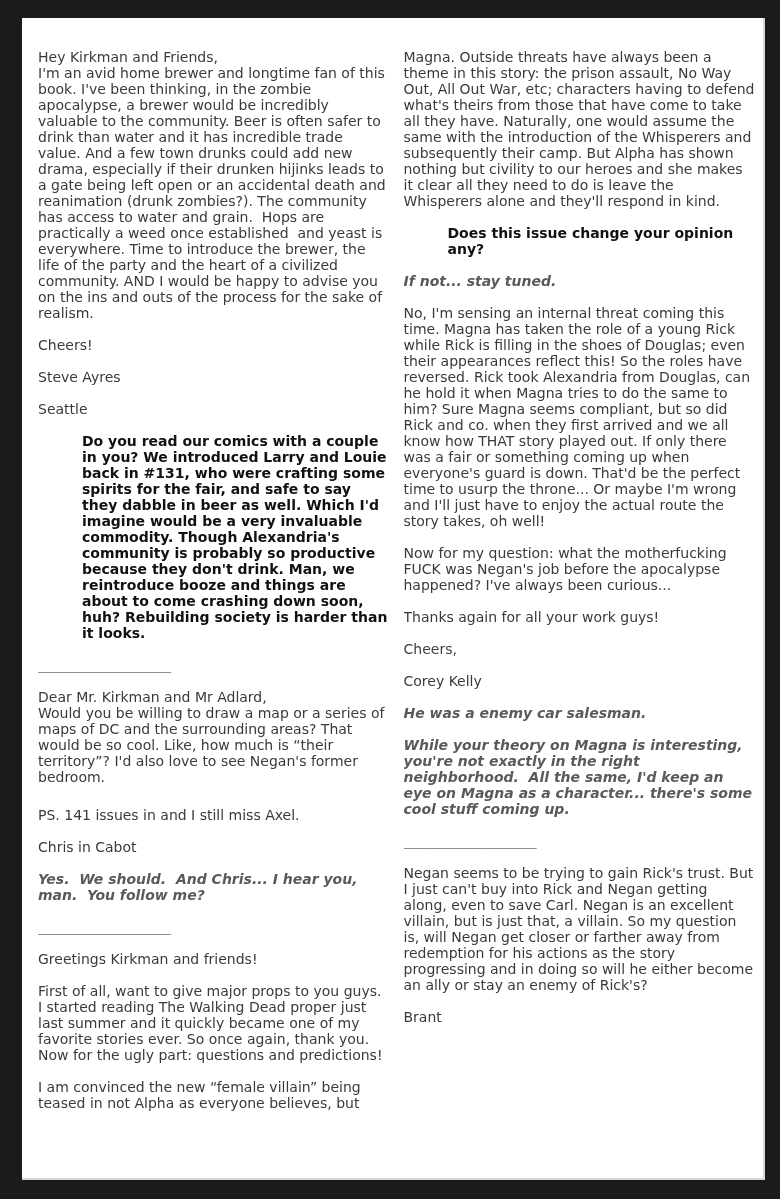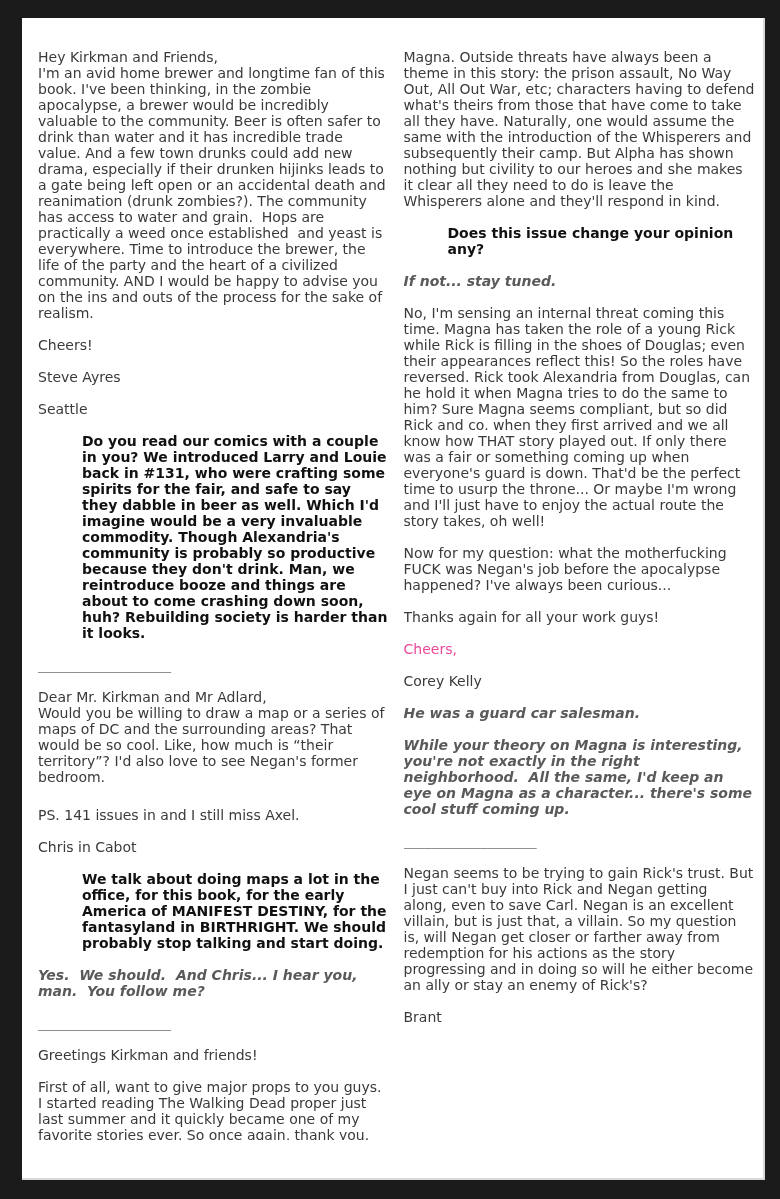--- a/index.html
+++ b/index.html
@@ -76,36 +76,35 @@
 I'm an avid home brewer and longtime fan of this book. I've been thinking, in the zombie apocalypse, a brewer would be incredibly valuable to the community. Beer is often safer to drink than water and it has incredible trade value. And a few town drunks could add new drama, especially if their drunken hijinks leads to a gate being left open or an accidental death and reanimation (drunk zombies?). The community has access to water and grain.  Hops are practically a weed once established  and yeast is everywhere. Time to introduce the brewer, the life of the party and the heart of a civilized community. AND I would be happy to advise you on the ins and outs of the process for the sake of realism.</div>
         <div class="block letter" style="color: rgb(58, 58, 58);">Cheers!</div>
         <div class="block letter" style="color: rgb(58, 58, 58);">Steve Ayres</div>
         <div class="block letter" style="color: rgb(58, 58, 58);">Seattle</div>
         <div class="block response" style="color: rgb(17, 17, 17);">Do you read our comics with a couple in you? We introduced Larry and Louie back in #131, who were crafting some spirits for the fair, and safe to say they dabble in beer as well. Which I'd imagine would be a very invaluable commodity. Though Alexandria's community is probably so productive because they don't drink. Man, we reintroduce booze and things are about to come crashing down soon, huh? Rebuilding society is harder than it looks.</div>
         <div class="block divider" style="color: rgb(143, 143, 143);">___________________</div>
         <div class="block letter" style="color: rgb(58, 58, 58);">Dear Mr. Kirkman and Mr Adlard,
 Would you be willing to draw a map or a series of maps of DC and the surrounding areas? That would be so cool. Like, how much is “their territory”? I'd also love to see Negan's former bedroom.</div>
         <div class="block letter" style="color: rgb(58, 58, 58); margin-top: 22px;">PS. 141 issues in and I still miss Axel.</div>
         <div class="block letter" style="color: rgb(58, 58, 58);">Chris in Cabot</div>
-        <div class="block response" style="color: rgb(17, 17, 17);">We talk about doing maps a lot in the office, for this book, for the early America of MANIFEST DESTINY, for the fantasyland in BIRTHRIGHT. We should probably stop talking and start doing.</div>
         <div class="block aside" style="color: rgb(90, 90, 90);">Yes.  We should.  And Chris... I hear you, man.  You follow me?</div>
         <div class="block divider" style="color: rgb(143, 143, 143);">___________________</div>
         <div class="block letter" style="color: rgb(58, 58, 58);">Greetings Kirkman and friends!</div>
         <div class="block letter" style="color: rgb(58, 58, 58);">First of all, want to give major props to you guys. I started reading The Walking Dead proper just last summer and it quickly became one of my favorite stories ever. So once again, thank you. Now for the ugly part: questions and predictions!</div>
         <div class="block letter" style="color: rgb(58, 58, 58);">I am convinced the new “female villain” being teased in not Alpha as everyone believes, but</div>
       </div>
     <div class="column" id="col-right">
         <div class="block letter" style="color: rgb(58, 58, 58);">Magna. Outside threats have always been a theme in this story: the prison assault, No Way Out, All Out War, etc; characters having to defend what's theirs from those that have come to take all they have. Naturally, one would assume the same with the introduction of the Whisperers and subsequently their camp. But Alpha has shown nothing but civility to our heroes and she makes it clear all they need to do is leave the Whisperers alone and they'll respond in kind.</div>
         <div class="block response" style="color: rgb(17, 17, 17);">Does this issue change your opinion any?</div>
         <div class="block aside" style="color: rgb(90, 90, 90);">If not... stay tuned.</div>
         <div class="block letter" style="color: rgb(58, 58, 58);">No, I'm sensing an internal threat coming this time. Magna has taken the role of a young Rick while Rick is filling in the shoes of Douglas; even their appearances reflect this! So the roles have reversed. Rick took Alexandria from Douglas, can he hold it when Magna tries to do the same to him? Sure Magna seems compliant, but so did Rick and co. when they first arrived and we all know how THAT story played out. If only there was a fair or something coming up when everyone's guard is down. That'd be the perfect time to usurp the throne... Or maybe I'm wrong and I'll just have to enjoy the actual route the story takes, oh well!</div>
         <div class="block letter" style="color: rgb(58, 58, 58);">Now for my question: what the motherfucking FUCK was Negan's job before the apocalypse happened? I've always been curious...</div>
         <div class="block letter" style="color: rgb(58, 58, 58);">Thanks again for all your work guys!</div>
-        <div class="block letter" style="color: #ec4899;">Cheers,</div>
+        <div class="block letter" style="color: #404040;">Cheers,</div>
         <div class="block letter" style="color: rgb(58, 58, 58);">Corey Kelly</div>
-        <div class="block aside" style="color: rgb(90, 90, 90);">He was a guard car salesman.</div>
+        <div class="block aside" style="color: rgb(90, 90, 90);">He was a enemy car salesman.</div>
         <div class="block aside" style="color: rgb(90, 90, 90);">While your theory on Magna is interesting, you're not exactly in the right neighborhood.  All the same, I'd keep an eye on Magna as a character... there's some cool stuff coming up.</div>
         <div class="block divider" style="color: rgb(143, 143, 143);">___________________</div>
         <div class="block letter" style="color: rgb(58, 58, 58);">Negan seems to be trying to gain Rick's trust. But I just can't buy into Rick and Negan getting along, even to save Carl. Negan is an excellent villain, but is just that, a villain. So my question is, will Negan get closer or farther away from redemption for his actions as the story progressing and in doing so will he either become an ally or stay an enemy of Rick's?</div>
         <div class="block letter" style="color: rgb(58, 58, 58);">Brant</div>
       </div>
   </div>
 </div>
 
 </body></html>

